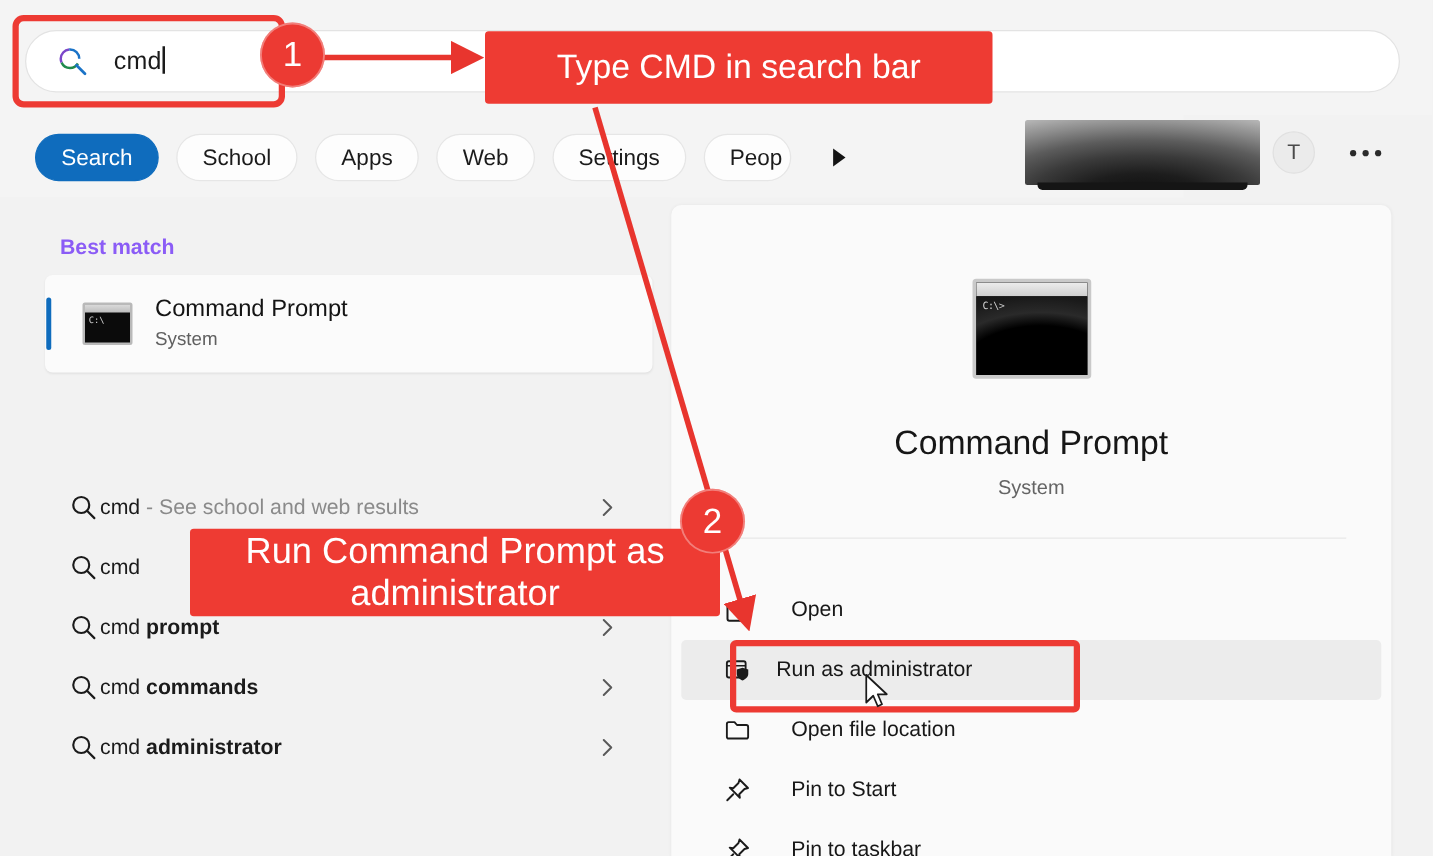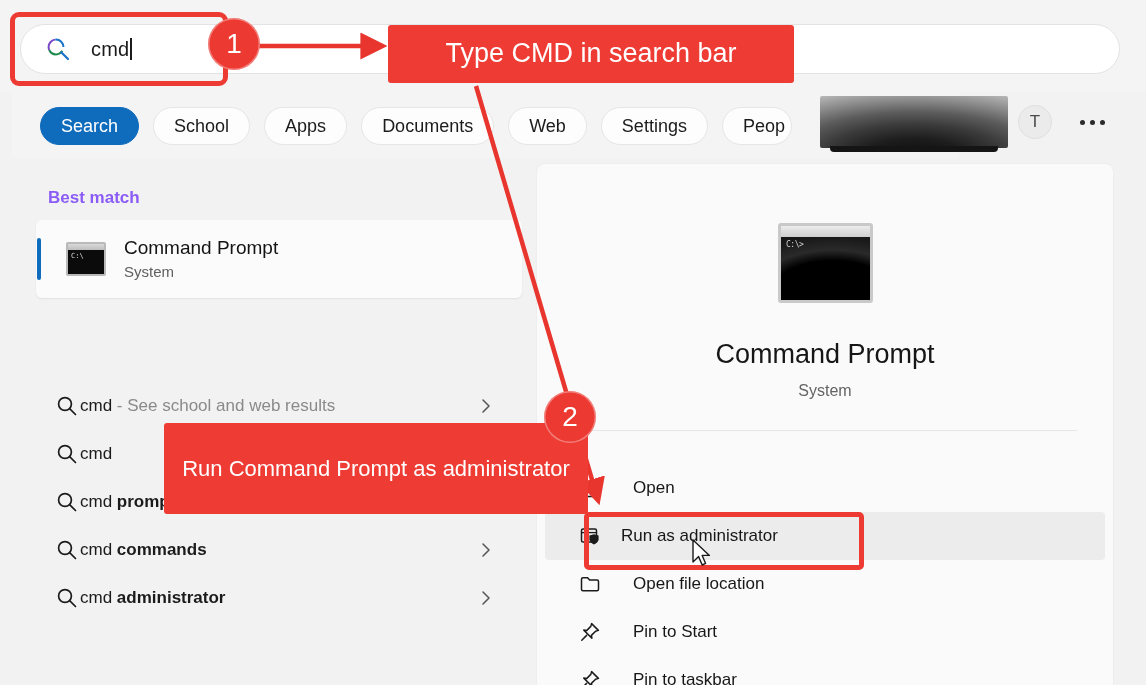--- a/index.html
+++ b/index.html
@@ -53,21 +53,21 @@
     width: 1.5px;
     height: 22px;
     background: #1b1b1b;
     vertical-align: -4px;
     margin-left: 1px;
   }
 
   
   .tabs-row {
     position: absolute;
-    left: 12px; top: 92px;
+    left: 0; top: 92px;
     width: 947px;
     height: 66px;
     background: #f4f4f4;
   }
   .tabs {
     position: absolute;
     left: 28px; top: 14px;
     display: flex;
     align-items: center;
     gap: 14px;
@@ -350,23 +350,23 @@
     text-align: center;
     border-radius: 3px;
     line-height: 1.18;
   }
   .callout1 {
     left: 388px; top: 25px;
     width: 406px; height: 58px;
     font-size: 27px;
   }
   .callout2 {
-    left: 164px; top: 423px;
-    width: 424px; height: 91px;
-    font-size: 22px;
+    left: 152px; top: 423px;
+    width: 424px; height: 70px;
+    font-size: 29px;
     padding: 0 8px;
   }
 
   svg.ann-svg { left: 0; top: 0; width: 1146px; height: 685px; }
 
   .cursor { left: 690px; top: 538px; width: 24px; height: 32px; }
 </style>
 </head>
 <body>
 
@@ -384,21 +384,20 @@
       </span>
       <span class="search-text"><span>cmd</span><span class="caret"></span></span>
     </div>
   </div>
 
   <div class="tabs-row">
     <div class="tabs">
       <div class="pill active">Search</div>
       <div class="pill">School</div>
       <div class="pill">Apps</div>
-      <div class="pill">Documents</div>
       <div class="pill">Web</div>
       <div class="pill">Settings</div>
       <div class="pill clipped">Peop</div>
       <span class="tab-next">
         <svg viewBox="0 0 20 20" width="18" height="18">
           <path d="M5 2 L16 10 L5 18 Z" fill="#141414"></path>
         </svg>
       </span>
     </div>
   </div>

